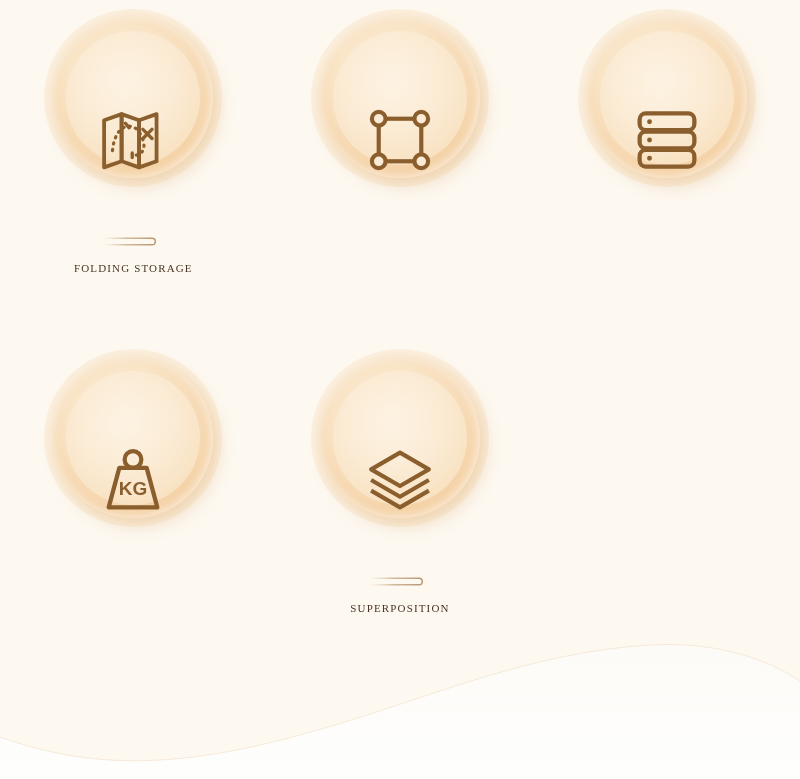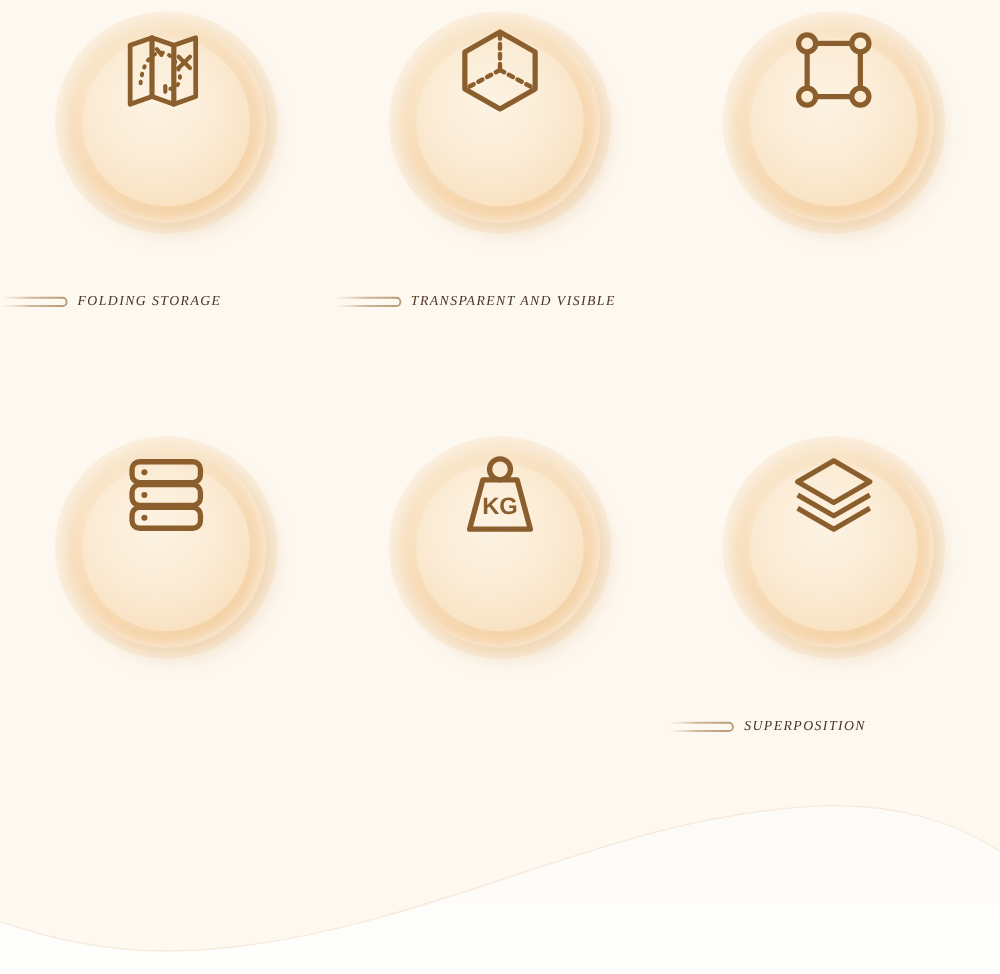--- a/index.html
+++ b/index.html
@@ -49,21 +49,21 @@
     padding-top: 18px;
   }
 
   
   .medallion {
     position: relative;
     width: 160px;
     height: 160px;
     border-radius: 50%;
     display: flex;
-    align-items: flex-start;
+    align-items: flex-end;
     justify-content: center;
     background:
       radial-gradient(circle at 42% 36%,
         #FBEBD4 0%,
         #F9E4C6 38%,
         #F6D7AF 62%,
         #F2C893 82%,
         #EFC087 100%);
     box-shadow:
       6px 8px 16px rgba(226, 186, 136, 0.40),
@@ -103,21 +103,22 @@
   }
   .medallion .glyph svg { display: block; width: 100%; height: 100%; }
 
   
   .caption {
     position: absolute;
     left: 0;
     right: 0;
     top: 236px;
     display: flex;
-    font-style: italic;
+    flex-direction: column;
+    align-items: center;
   }
 
   .pin-divider {
     width: 62px;
     height: 11px;
     margin-bottom: 16px;
     display: block;
   }
 
   .feature-label {
@@ -231,35 +232,20 @@
       </span>
     </div>
     <div class="caption">
       <svg class="pin-divider" viewBox="0 0 62 11">
         <use href="#ico-pin-divider"></use>
       </svg>
       <div class="feature-label">FOLDING STORAGE</div>
     </div>
   </div>
 
-  <div class="feature-card">
-    <div class="medallion">
-      <span class="glyph">
-        <svg viewBox="0 0 100 100">
-            <use href="#ico-hexagon-cube"></use>
-          </svg>
-      </span>
-    </div>
-    <div class="caption">
-      <svg class="pin-divider" viewBox="0 0 62 11">
-        <use href="#ico-pin-divider"></use>
-      </svg>
-      <div class="feature-label">TRANSPARENT AND VISIBLE</div>
-    </div>
-  </div>
 
   <div class="feature-card">
     <div class="medallion">
       <span class="glyph">
         <svg viewBox="0 0 100 100">
             <use href="#ico-square-nodes"></use>
           </svg>
       </span>
     </div>
   </div>

